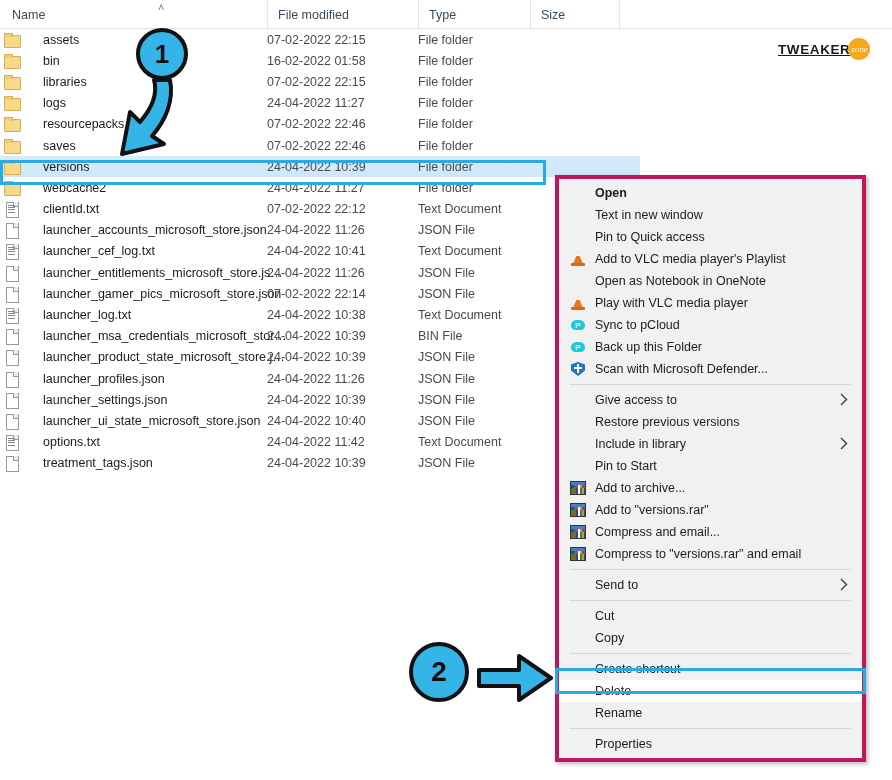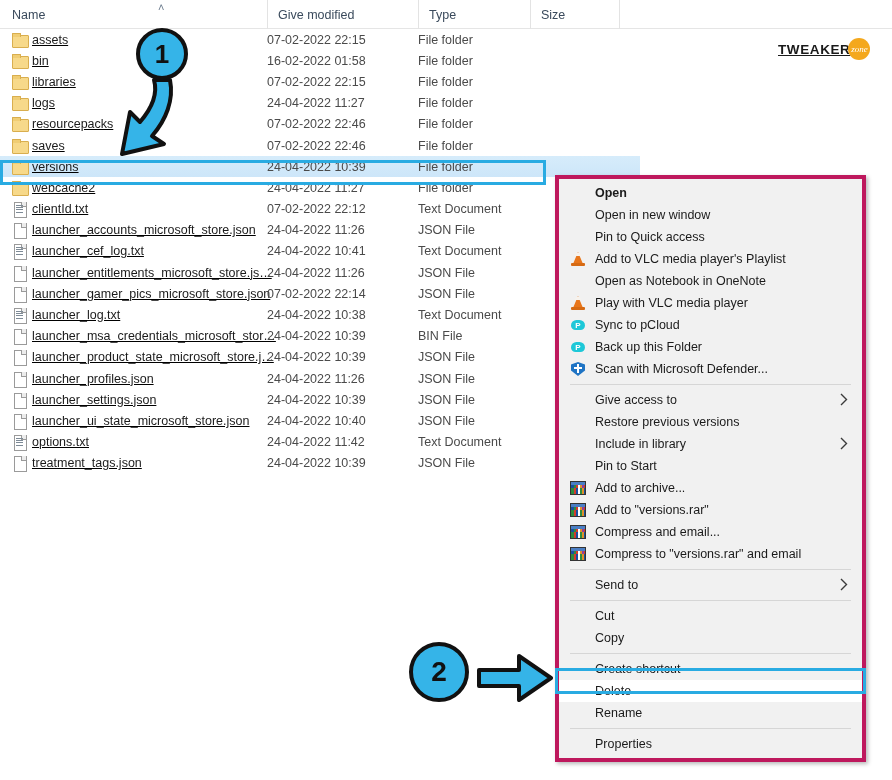--- a/index.html
+++ b/index.html
@@ -30,22 +30,22 @@
     font-size: 11px; color: #6a7a8c; line-height: 10px;
   }
 
   
   .file-list { position: absolute; left: 0; top: 29px; width: 892px; }
   .row {
     position: relative; height: 21.2px; width: 640px;
     display: flex; align-items: center;
   }
   .row .name-cell {
-    position: absolute; left: 12px; top: 0; height: 100%;
-    display: flex; align-items: center; gap: 4px; text-decoration: underline;
+    position: absolute; left: 4px; top: 0; height: 100%;
+    display: flex; align-items: center; gap: 23px;
   }
   .row .nm { font-size: 12.5px; color: #1b1b1b; white-space: nowrap; }
   .row .date-cell {
     position: absolute; left: 267px; top: 0; height: 100%;
     display: flex; align-items: center;
     font-size: 12.5px; color: #4a4a4a; white-space: nowrap;
   }
   .row .type-cell {
     position: absolute; left: 418px; top: 0; height: 100%;
     display: flex; align-items: center;
@@ -211,21 +211,21 @@
 <body>
 
 <div id="root">
 
   <div class="col-header">
     <div class="cell first" style="left:0px; width:267px;">
       <span>Name</span>
       <span class="sort-caret">˄</span>
     </div>
     <div class="cell" style="left:267px; width:151px;">
-      <span>Give modified</span>
+      <span>File modified</span>
     </div>
     <div class="cell" style="left:418px; width:112px;">
       <span>Type</span>
     </div>
     <div class="cell" style="left:530px; width:89px;">
       <span>Size</span>
     </div>
     <div class="cell" style="left:619px; width:22px;"></div>
   </div>
 
@@ -434,21 +434,21 @@
   <div class="logo">
     <span class="tw">TWEAKER</span>
     <span class="zone">zone</span>
   </div>
 
   <div class="ctx" id="ctx-menu">
       <div class="mi bold">
         <span>Open</span>
       </div>
       <div class="mi">
-        <span>Open in new window</span>
+        <span>Text in new window</span>
       </div>
       <div class="mi">
         <span>Pin to Quick access</span>
       </div>
       <div class="mi">
         <span class="mi-icon vlc">
           <span class="cone"></span>
           <span class="stripe"></span>
           <span class="base"></span>
         </span>

